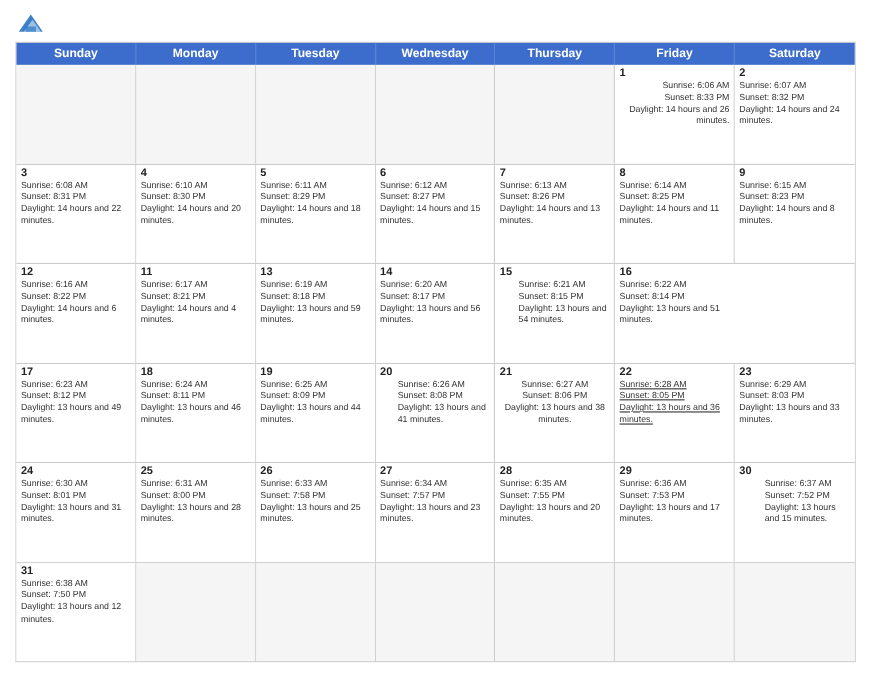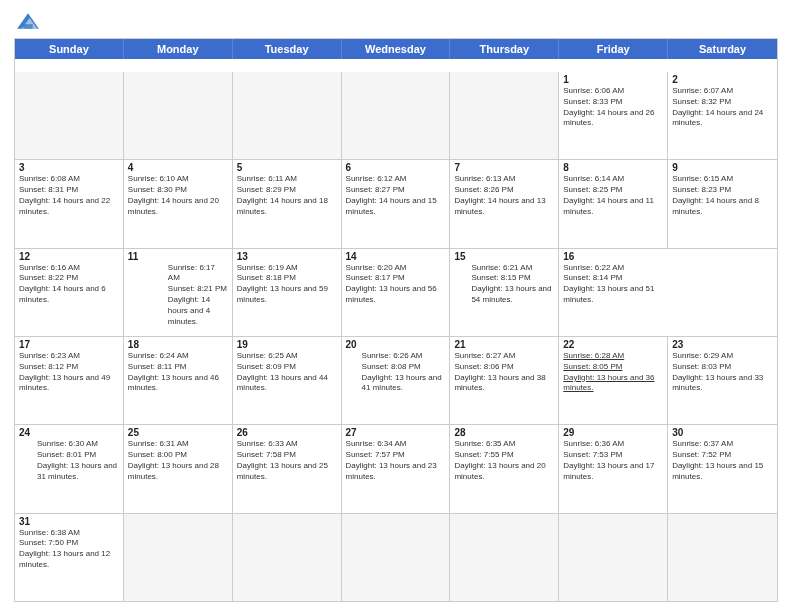--- a/index.html
+++ b/index.html
@@ -52,21 +52,20 @@
     .title-block h2 {
       font-size: 13px;
       font-weight: normal;
       color: #444;
     }
     .calendar {
       flex: 1;
       display: flex;
       flex-direction: column;
       border: 1px solid #ccc;
-      gap: 13px;
     }
     .cal-header-row {
       display: grid;
       grid-template-columns: repeat(7, 1fr);
       background: #3d6dcc;
     }
     .cal-header-cell {
       color: #fff;
       font-size: 11px;
       font-weight: bold;
@@ -145,21 +144,21 @@
       </div>
     <div class="cal-body" id="cal-body">
         <div class="cal-row">
           <div class="cal-cell empty"></div>
           <div class="cal-cell empty"></div>
           <div class="cal-cell empty"></div>
           <div class="cal-cell empty"></div>
           <div class="cal-cell empty"></div>
           <div class="cal-cell">
             <span class="day-num">1</span>
-            <div class="info" style="white-space: pre-line;">Sunrise: 6:06 AM
+            <div class="info" style="white-space: pre-line; text-align: right;">Sunrise: 6:06 AM
 Sunset: 8:33 PM
 Daylight: 14 hours and 26 minutes.</div>
           </div>
           <div class="cal-cell">
             <span class="day-num">2</span>
             <div class="info" style="white-space: pre-line;">Sunrise: 6:07 AM
 Sunset: 8:32 PM
 Daylight: 14 hours and 24 minutes.</div>
           </div>
         </div>
@@ -209,21 +208,21 @@
         </div>
         <div class="cal-row">
           <div class="cal-cell">
             <span class="day-num">12</span>
             <div class="info" style="white-space: pre-line;">Sunrise: 6:16 AM
 Sunset: 8:22 PM
 Daylight: 14 hours and 6 minutes.</div>
           </div>
           <div class="cal-cell">
             <span class="day-num">11</span>
-            <div class="info" style="white-space: pre-line; margin-left: 40px;">Sunrise: 6:17 AM
+            <div class="info" style="white-space: pre-line;">Sunrise: 6:17 AM
 Sunset: 8:21 PM
 Daylight: 14 hours and 4 minutes.</div>
           </div>
           <div class="cal-cell">
             <span class="day-num">13</span>
             <div class="info" style="white-space: pre-line;">Sunrise: 6:19 AM
 Sunset: 8:18 PM
 Daylight: 13 hours and 59 minutes.</div>
           </div>
           <div class="cal-cell">
@@ -265,41 +264,41 @@
 Daylight: 13 hours and 44 minutes.</div>
           </div>
           <div class="cal-cell">
             <span class="day-num">20</span>
             <div class="info" style="white-space: pre-line; margin-left: 16px;">Sunrise: 6:26 AM
 Sunset: 8:08 PM
 Daylight: 13 hours and 41 minutes.</div>
           </div>
           <div class="cal-cell">
             <span class="day-num">21</span>
-            <div class="info" style="white-space: pre-line;">Sunrise: 6:27 AM
+            <div class="info" style="white-space: pre-line; text-align: center;">Sunrise: 6:27 AM
 Sunset: 8:06 PM
 Daylight: 13 hours and 38 minutes.</div>
           </div>
           <div class="cal-cell">
             <span class="day-num">22</span>
             <div class="info" style="white-space: pre-line; text-decoration: underline;">Sunrise: 6:28 AM
 Sunset: 8:05 PM
 Daylight: 13 hours and 36 minutes.</div>
           </div>
           <div class="cal-cell">
             <span class="day-num">23</span>
             <div class="info" style="white-space: pre-line;">Sunrise: 6:29 AM
 Sunset: 8:03 PM
 Daylight: 13 hours and 33 minutes.</div>
           </div>
         </div>
         <div class="cal-row">
           <div class="cal-cell">
             <span class="day-num">24</span>
-            <div class="info" style="white-space: pre-line; margin-left: 18px;">Sunrise: 6:30 AM
+            <div class="info" style="white-space: pre-line;">Sunrise: 6:30 AM
 Sunset: 8:01 PM
 Daylight: 13 hours and 31 minutes.</div>
           </div>
           <div class="cal-cell">
             <span class="day-num">25</span>
             <div class="info" style="white-space: pre-line;">Sunrise: 6:31 AM
 Sunset: 8:00 PM
 Daylight: 13 hours and 28 minutes.</div>
           </div>
           <div class="cal-cell">
@@ -321,21 +320,21 @@
 Daylight: 13 hours and 20 minutes.</div>
           </div>
           <div class="cal-cell">
             <span class="day-num">29</span>
             <div class="info" style="white-space: pre-line;">Sunrise: 6:36 AM
 Sunset: 7:53 PM
 Daylight: 13 hours and 17 minutes.</div>
           </div>
           <div class="cal-cell">
             <span class="day-num">30</span>
-            <div class="info" style="white-space: pre-line;">Sunrise: 6:37 AM
+            <div class="info" style="white-space: pre-line; margin-left: 23px;">Sunrise: 6:37 AM
 Sunset: 7:52 PM
 Daylight: 13 hours and 15 minutes.</div>
           </div>
         </div>
         <div class="cal-row">
           <div class="cal-cell">
             <span class="day-num">31</span>
             <div class="info" style="white-space: pre-line;">Sunrise: 6:38 AM
 Sunset: 7:50 PM
 Daylight: 13 hours and 12 minutes.</div>

